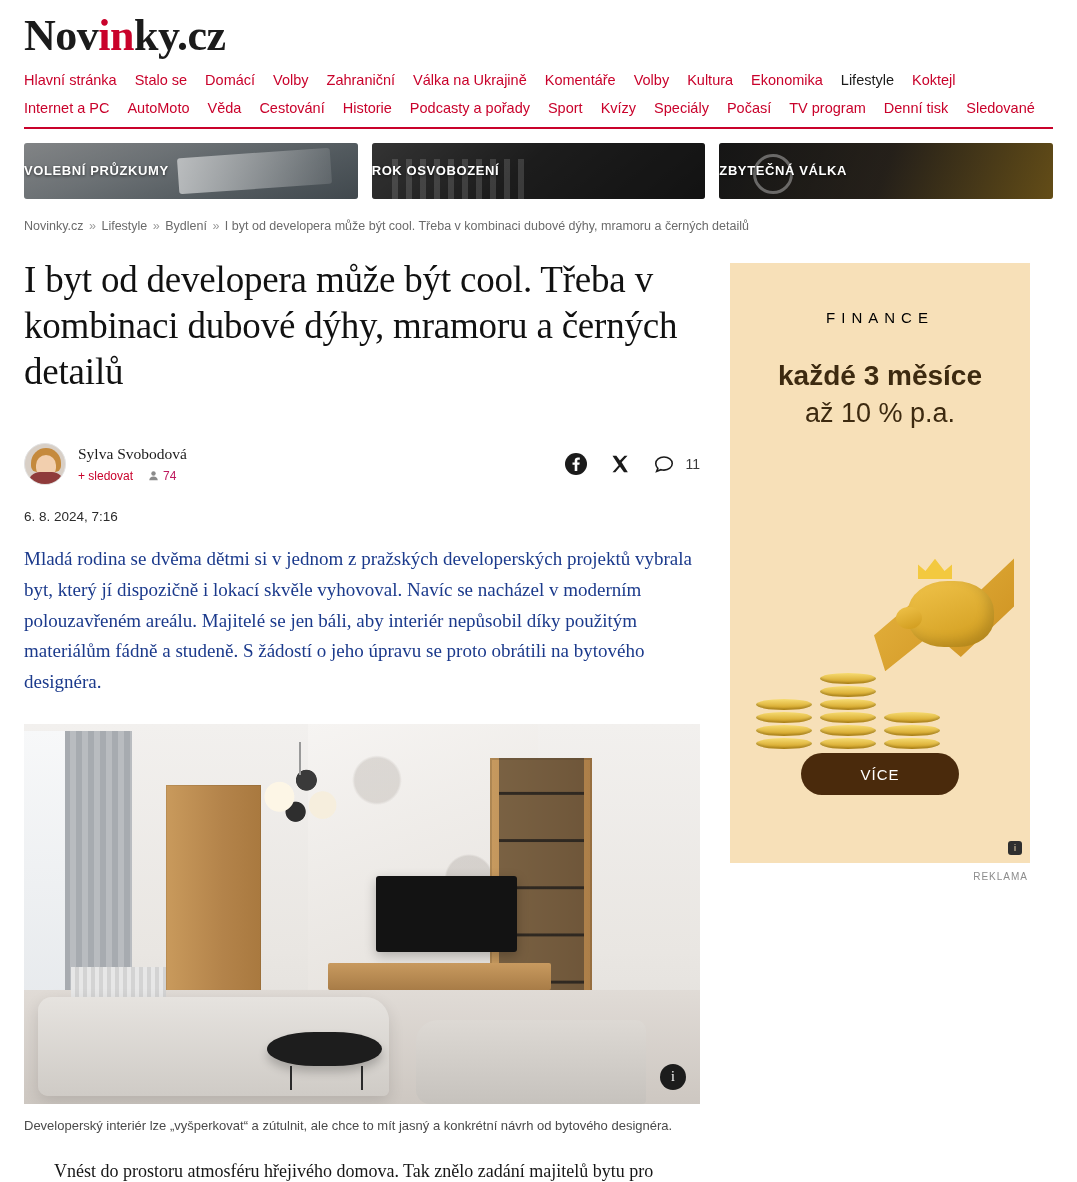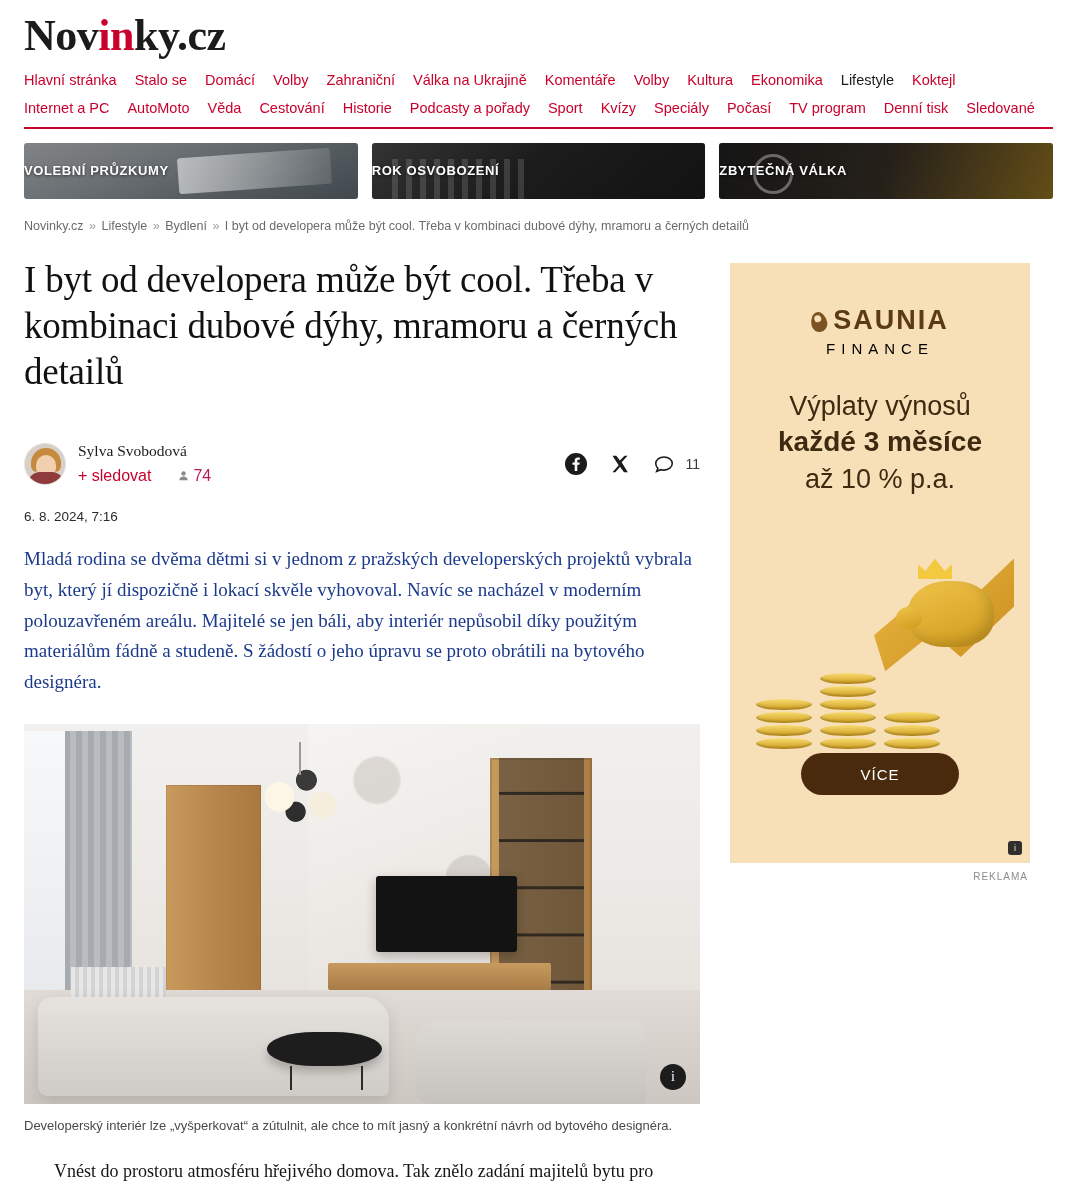--- a/index.html
+++ b/index.html
@@ -198,25 +198,25 @@
     margin-left: 12px;
     line-height: 1.35;
   }
   .author-name {
     font-family: "Liberation Serif", serif;
     font-size: 15.5px;
     color: #1b1b1b;
   }
   .byline-sub {
     margin-top: 3px;
-    font-size: 16px;
+    font-size: 12px;
     color: #7a7a7a;
     display: flex;
     align-items: center;
-    gap: 26px;
+    gap: 14px;
   }
   .follow-link {
     color: #c9022b;
     cursor: pointer;
   }
   .followers {
     display: inline-flex;
     align-items: center;
     gap: 4px;
     color: #be185d;
@@ -645,27 +645,23 @@
         </div>
         <figcaption>Developerský interiér lze „vyšperkovat“ a zútulnit, ale chce to mít jasný a konkrétní návrh od bytového designéra.</figcaption>
       </figure>
 
       <p class="body-text">Vnést do prostoru atmosféru hřejivého domova. Tak znělo zadání majitelů bytu pro interiérového designéra. A neměl to vůbec lehké, protože se musel</p>
     </div>
 
     <div class="aside-col">
       <div class="ad-box">
         <div class="ad-brand">
-          <div class="name">
-            <span class="drop"></span><span>SAUNIA</span>
-          </div>
           <div class="sub">FINANCE</div>
         </div>
         <div class="ad-claim">
-          <div class="l1">Výplaty výnosů</div>
           <div class="l2">každé 3 měsíce</div>
           <div class="l3">až 10 % p.a.</div>
         </div>
         <div class="ad-art">
           <div class="ad-arrow"></div>
           <div class="ad-crown"></div>
           <div class="ad-pig"></div>
           <div class="ad-coins">
             <div class="stack">
               <div class="coin"></div>

